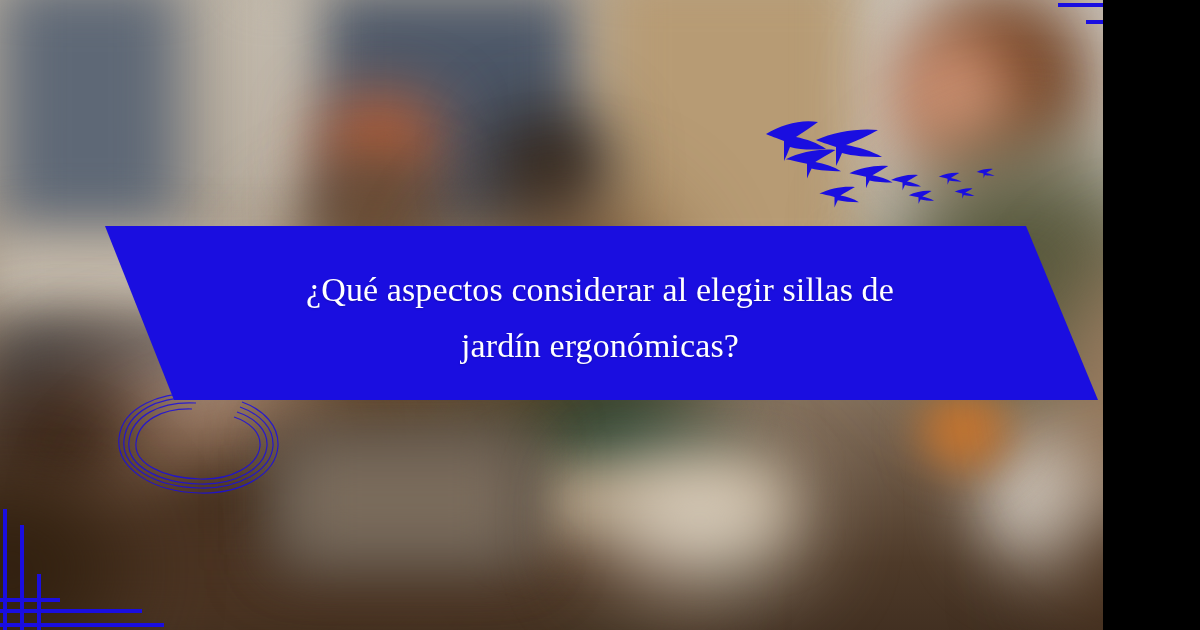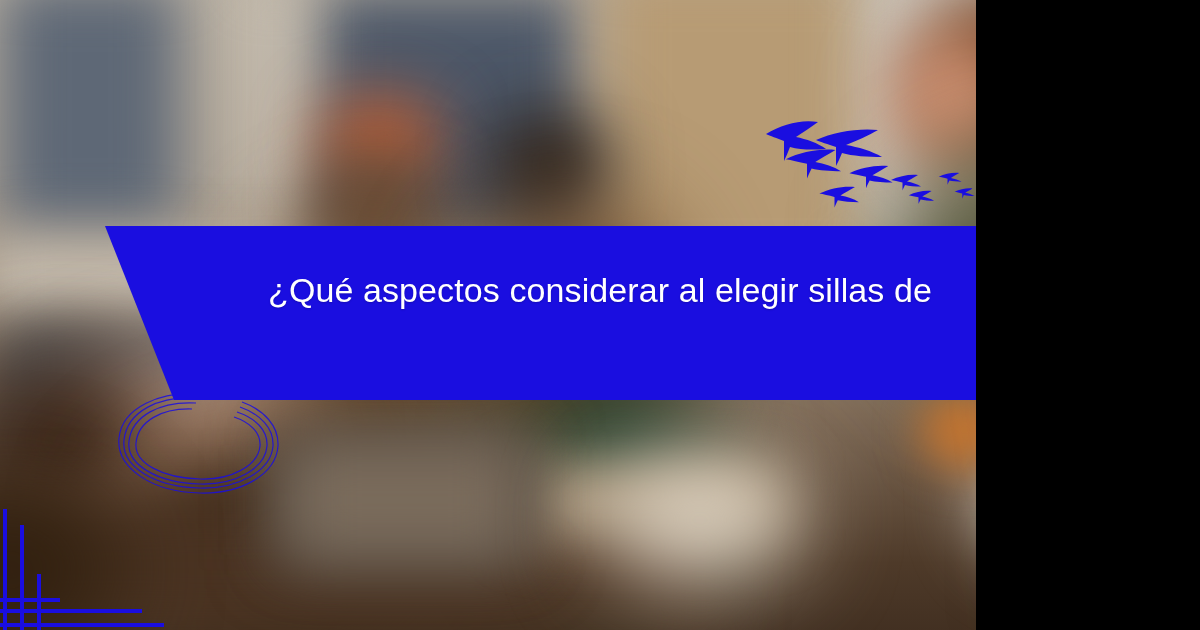--- a/index.html
+++ b/index.html
@@ -2,24 +2,24 @@
 <html><head>
 <meta charset="utf-8">
 <style>
   html, body {
     margin: 0;
     padding: 0;
     background: #000;
   }
   .stage {
     position: relative;
-    width: 976px;
+    width: 1103px;
     height: 630px;
     overflow: hidden;
-    font-family: Liberation Sans, sans-serif;
+    font-family: Liberation Serif, serif;
     background: #0c4a6e;
   }
 
   
   .bg-photo {
     position: absolute;
     inset: -40px;
     overflow: hidden;
   }
   .bg-layer {
@@ -227,20 +227,21 @@
                C153 44 141 34 126 29"></path>
     </g>
   </svg>
 
   <svg class="banner" viewBox="0 0 1200 630">
     <polygon points="105,226 1026,226 1098,400 174,400" fill="#1A0EE0"></polygon>
   </svg>
 
   <div class="banner-text">
     <span>¿Qué aspectos considerar al elegir sillas de</span><br>
+    <span>jardín ergonómicas?</span>
   </div>
 
   <div>
 
     <div class="orn" style="left:1058px; top:3px;  width:142px; height:4px;"></div>
     <div class="orn" style="left:1086px; top:20px; width:114px; height:4px;"></div>
     <div class="orn" style="left:1108px; top:37px; width:92px;  height:4px;"></div>
 
     <div class="orn" style="left:1147px; top:0px; width:4px; height:121px;"></div>
     <div class="orn" style="left:1164px; top:0px; width:4px; height:105px;"></div>

